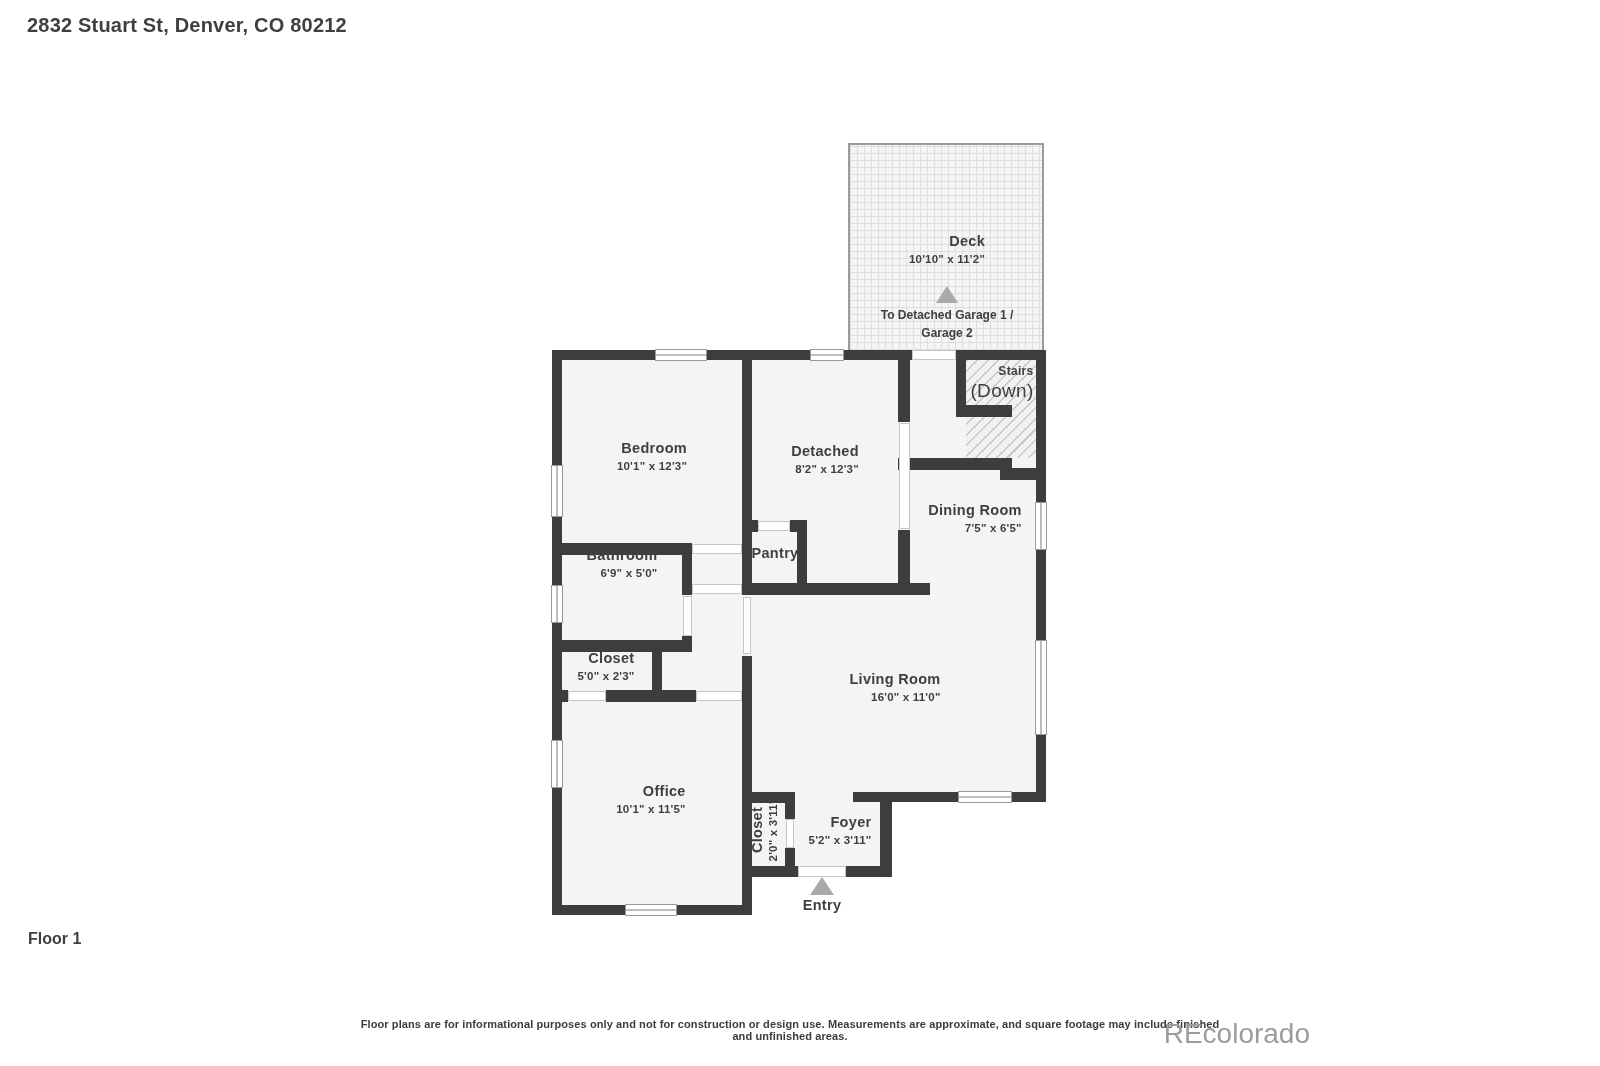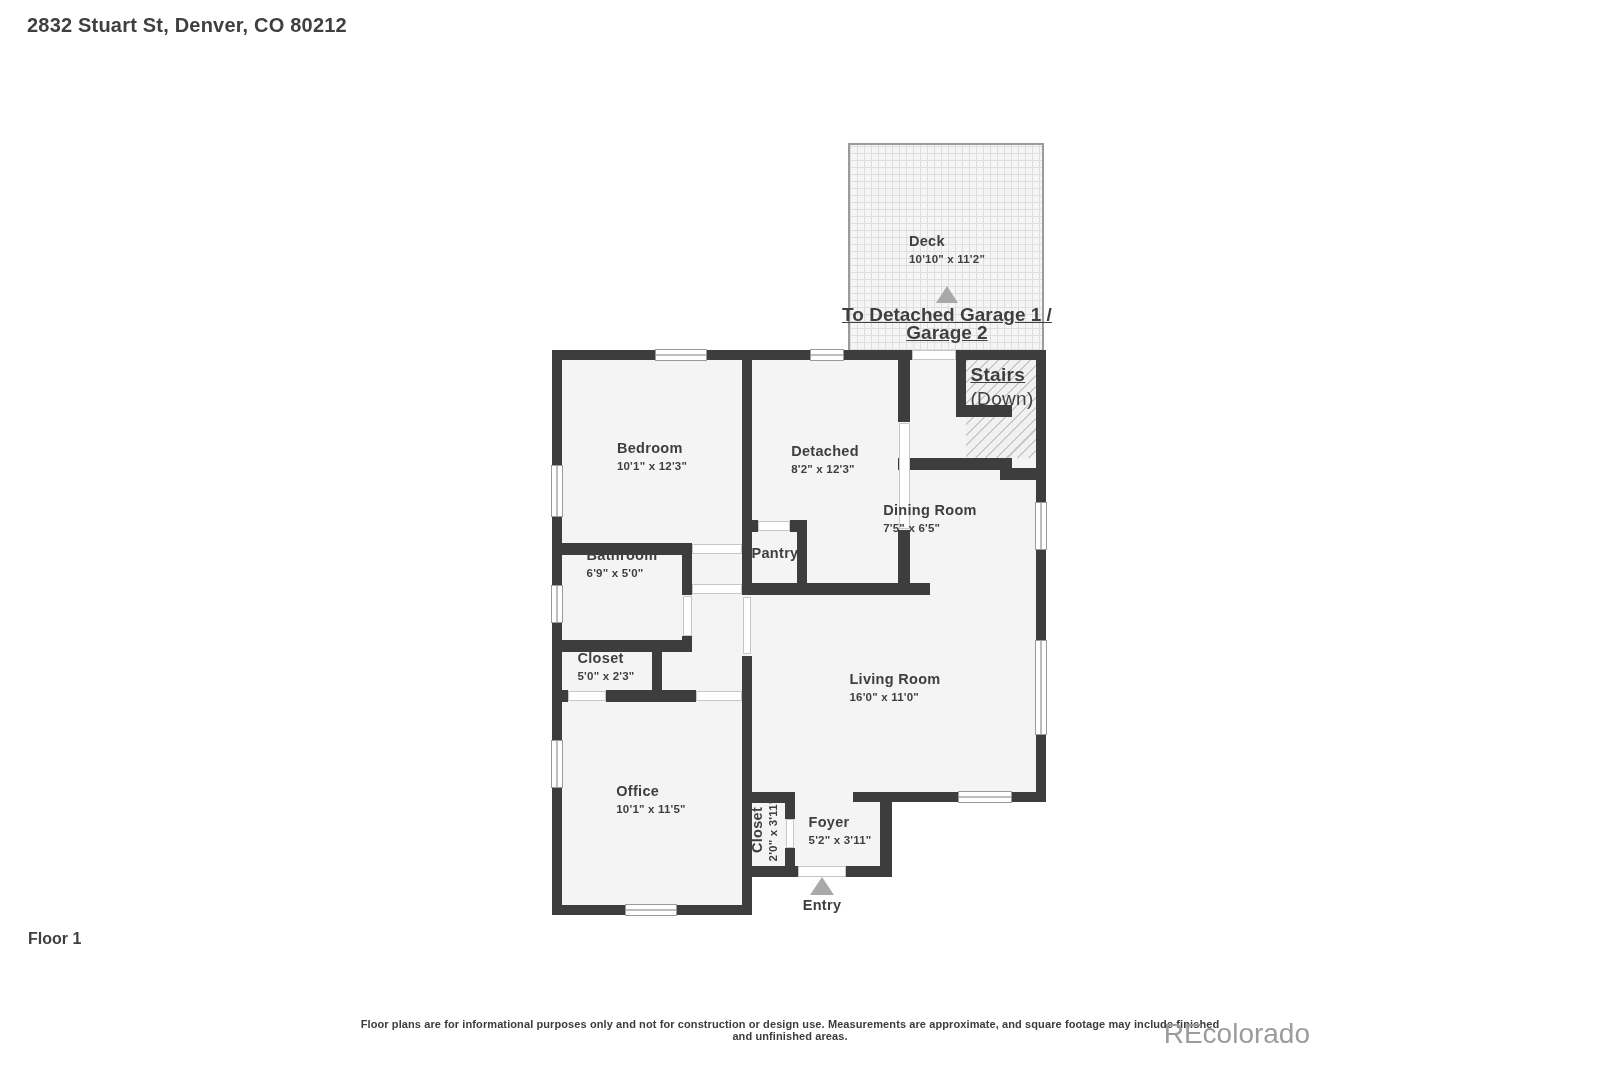--- a/index.html
+++ b/index.html
@@ -24,27 +24,27 @@
     position:absolute;
     background-color:#f1f1f1;
     background-image:repeating-linear-gradient(135deg, var(--hatch-line,#c9c9c9) 0 1.5px, transparent 1.5px 7.5px);
   }
   .window{position:absolute;box-sizing:border-box;border:1px solid var(--win-border,#9a9a9a);background:#fff;}
   .window.h{background:linear-gradient(to bottom,#fff 0 44%, #bdbdbd 44% 56%, #fff 56% 100%);}
   .window.v{background:linear-gradient(to right,#fff 0 44%, #bdbdbd 44% 56%, #fff 56% 100%);}
   .opening{position:absolute;box-sizing:border-box;border:1px solid var(--opening-border,#c6c6c6);background:#fff;}
   
   .room-label{
-    position:absolute;transform:translateX(-50%);text-align:left;white-space:nowrap;
+    position:absolute;transform:translateX(-50%);text-align:right;white-space:nowrap;
     display:flex;flex-direction:column;gap:3px;line-height:1.1;
   }
   .rname{font-size:14.5px;font-weight:bold;letter-spacing:.3px;}
   .rdims{font-size:11.5px;font-weight:bold;letter-spacing:.2px;}
   .rsub{font-size:19px;font-weight:normal;letter-spacing:.3px;}
-  .stairs-label .rname,.garage-note{font-size:19px;text-decoration:underline;}
+  .stairs-label .rname,.garage-note{font-size:12px;}
   .garage-note{position:absolute;transform:translateX(-50%);text-align:center;font-weight:bold;line-height:18px;white-space:nowrap;}
   .rot-label{
     position:absolute;transform:translate(-50%,-50%) rotate(-90deg);
     text-align:center;white-space:nowrap;display:flex;flex-direction:column;gap:2px;line-height:1.05;
   }
   .tri{position:absolute;width:0;height:0;border-left:11px solid transparent;border-right:11px solid transparent;border-bottom:17px solid var(--tri,#a9a9a9);}
   .page-title{position:absolute;left:27px;top:14px;font-size:20px;font-weight:bold;letter-spacing:.2px;margin:0;}
   .floor-label{position:absolute;left:28px;top:930px;font-size:16px;font-weight:bold;}
   .disclaimer{
     position:absolute;left:350px;top:1018px;width:880px;text-align:center;
@@ -134,21 +134,21 @@
   </div>
 
   <div class="room-label" style="left:652px;top:441px;">
     <span class="rname">Bedroom</span>
     <span class="rdims">10'1" x 12'3"</span>
   </div>
   <div class="room-label" style="left:825px;top:444px;">
     <span class="rname">Detached</span>
     <span class="rdims">8'2" x 12'3"</span>
   </div>
-  <div class="room-label" style="left:930px;top:503px;">
+  <div class="room-label" style="left:975px;top:503px;">
     <span class="rname">Dining Room</span>
     <span class="rdims">7'5" x 6'5"</span>
   </div>
   <div class="room-label" style="left:775px;top:546px;">
     <span class="rname">Pantry</span>
   </div>
   <div class="room-label" style="left:622px;top:548px;">
     <span class="rname">Bathroom</span>
     <span class="rdims">6'9" x 5'0"</span>
   </div>

